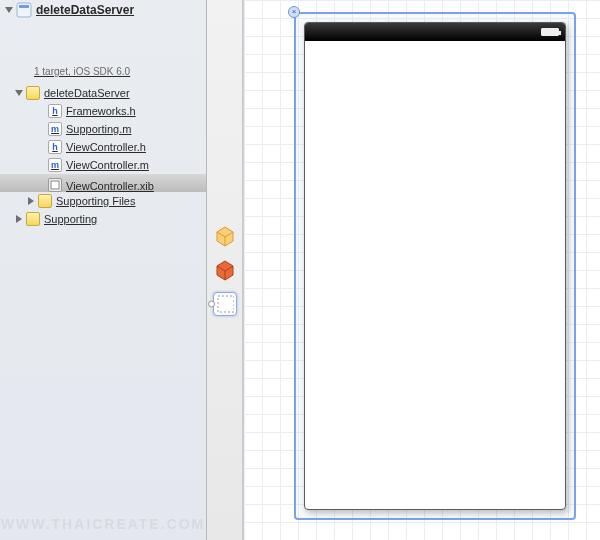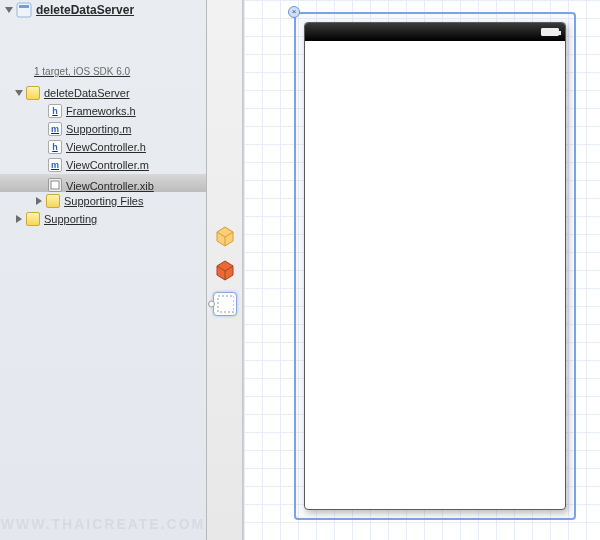--- a/index.html
+++ b/index.html
@@ -19,21 +19,21 @@
   .proj-row { display: flex; align-items: center; gap: 4px; }
   .tri { width: 0; height: 0; border-top: 4px solid transparent; border-bottom: 4px solid transparent; border-left: 6px solid #6d6d6d; transform: rotate(90deg); }
   .tri.closed { transform: none; }
   .proj-title { font-weight: bold; font-size: 12px; }
   .proj-sub { font-size: 10px; color: #6a6a6a; margin-left: 28px; line-height: 12px; margin-top: 48px; }
 
   .tree { padding: 2px 0 0 0; }
   .row { display: flex; align-items: center; height: 18px; padding-left: 4px; gap: 4px; white-space: nowrap; }
   .row.sel { background: linear-gradient(#d7d7d7, #bcbcbc); align-items: flex-end; }
   .indent1 { padding-left: 16px; }
-  .indent2 { padding-left: 36px; }
+  .indent2 { padding-left: 28px; }
   .indent3 { padding-left: 48px; }
   .label { font-size: 11px; }
 
   .ic { width: 14px; height: 14px; display: inline-flex; align-items: center; justify-content: center; border-radius: 2px; font-size: 9px; font-weight: bold; }
   .ic-proj { width: 16px; height: 16px; }
   .ic-folder { background: linear-gradient(#fff2b0,#f6d659); border:1px solid #caa93a; }
   .ic-h { background: #fff; border:1px solid #aaa; color:#2a63c8; }
   .ic-m { background: #fff; border:1px solid #aaa; color:#2a63c8; }
   .ic-xib { background: #efefef; border:1px solid #999; }
 

